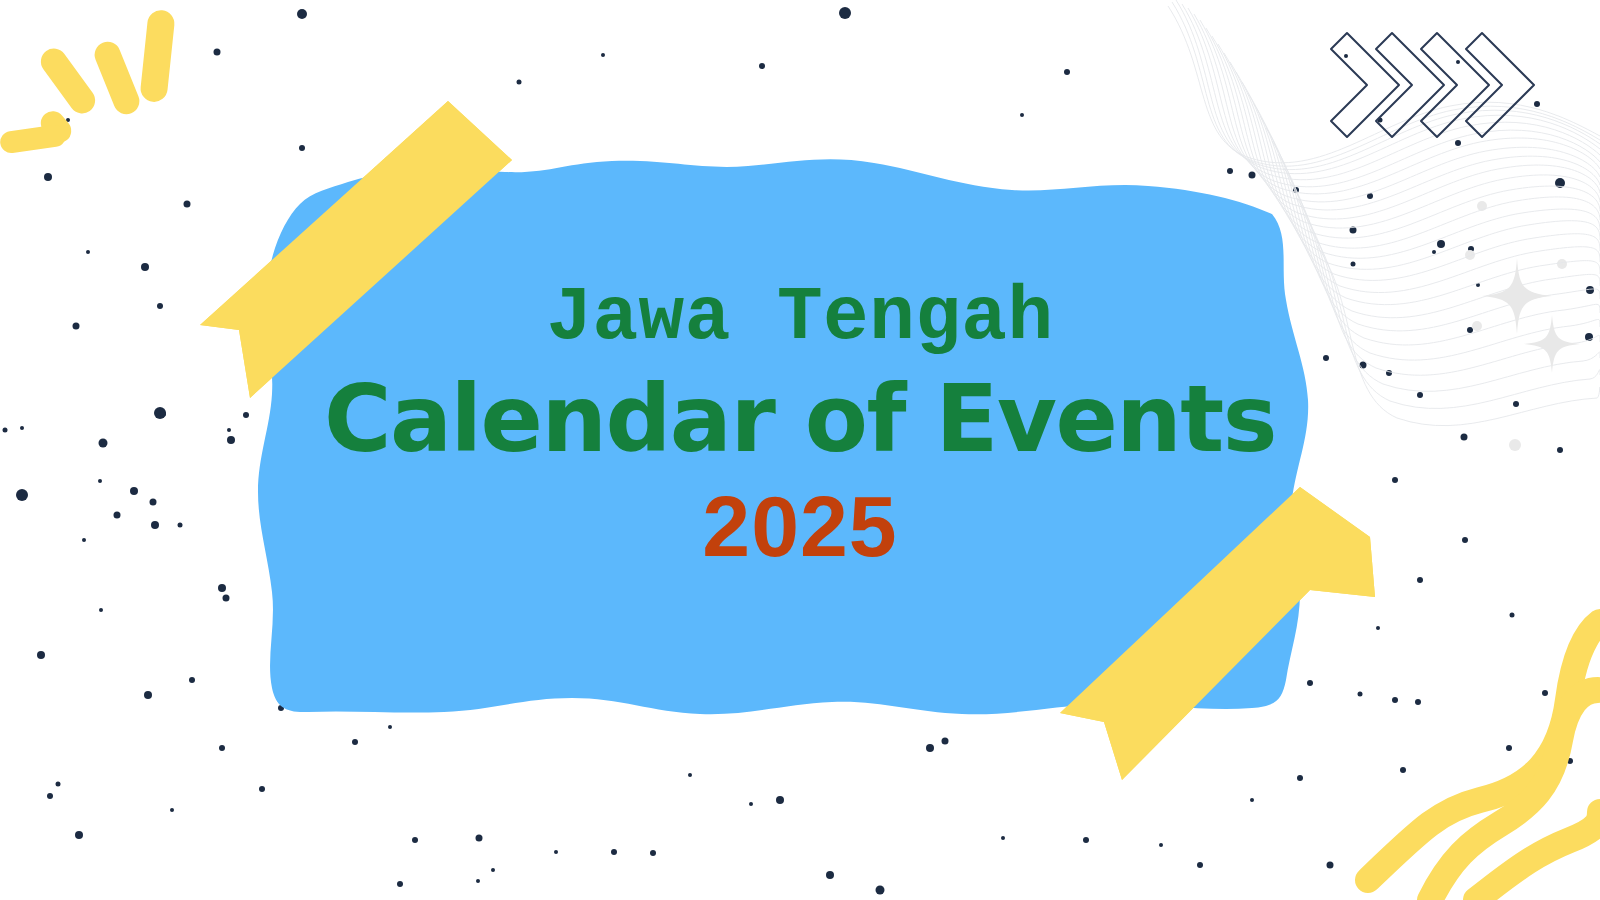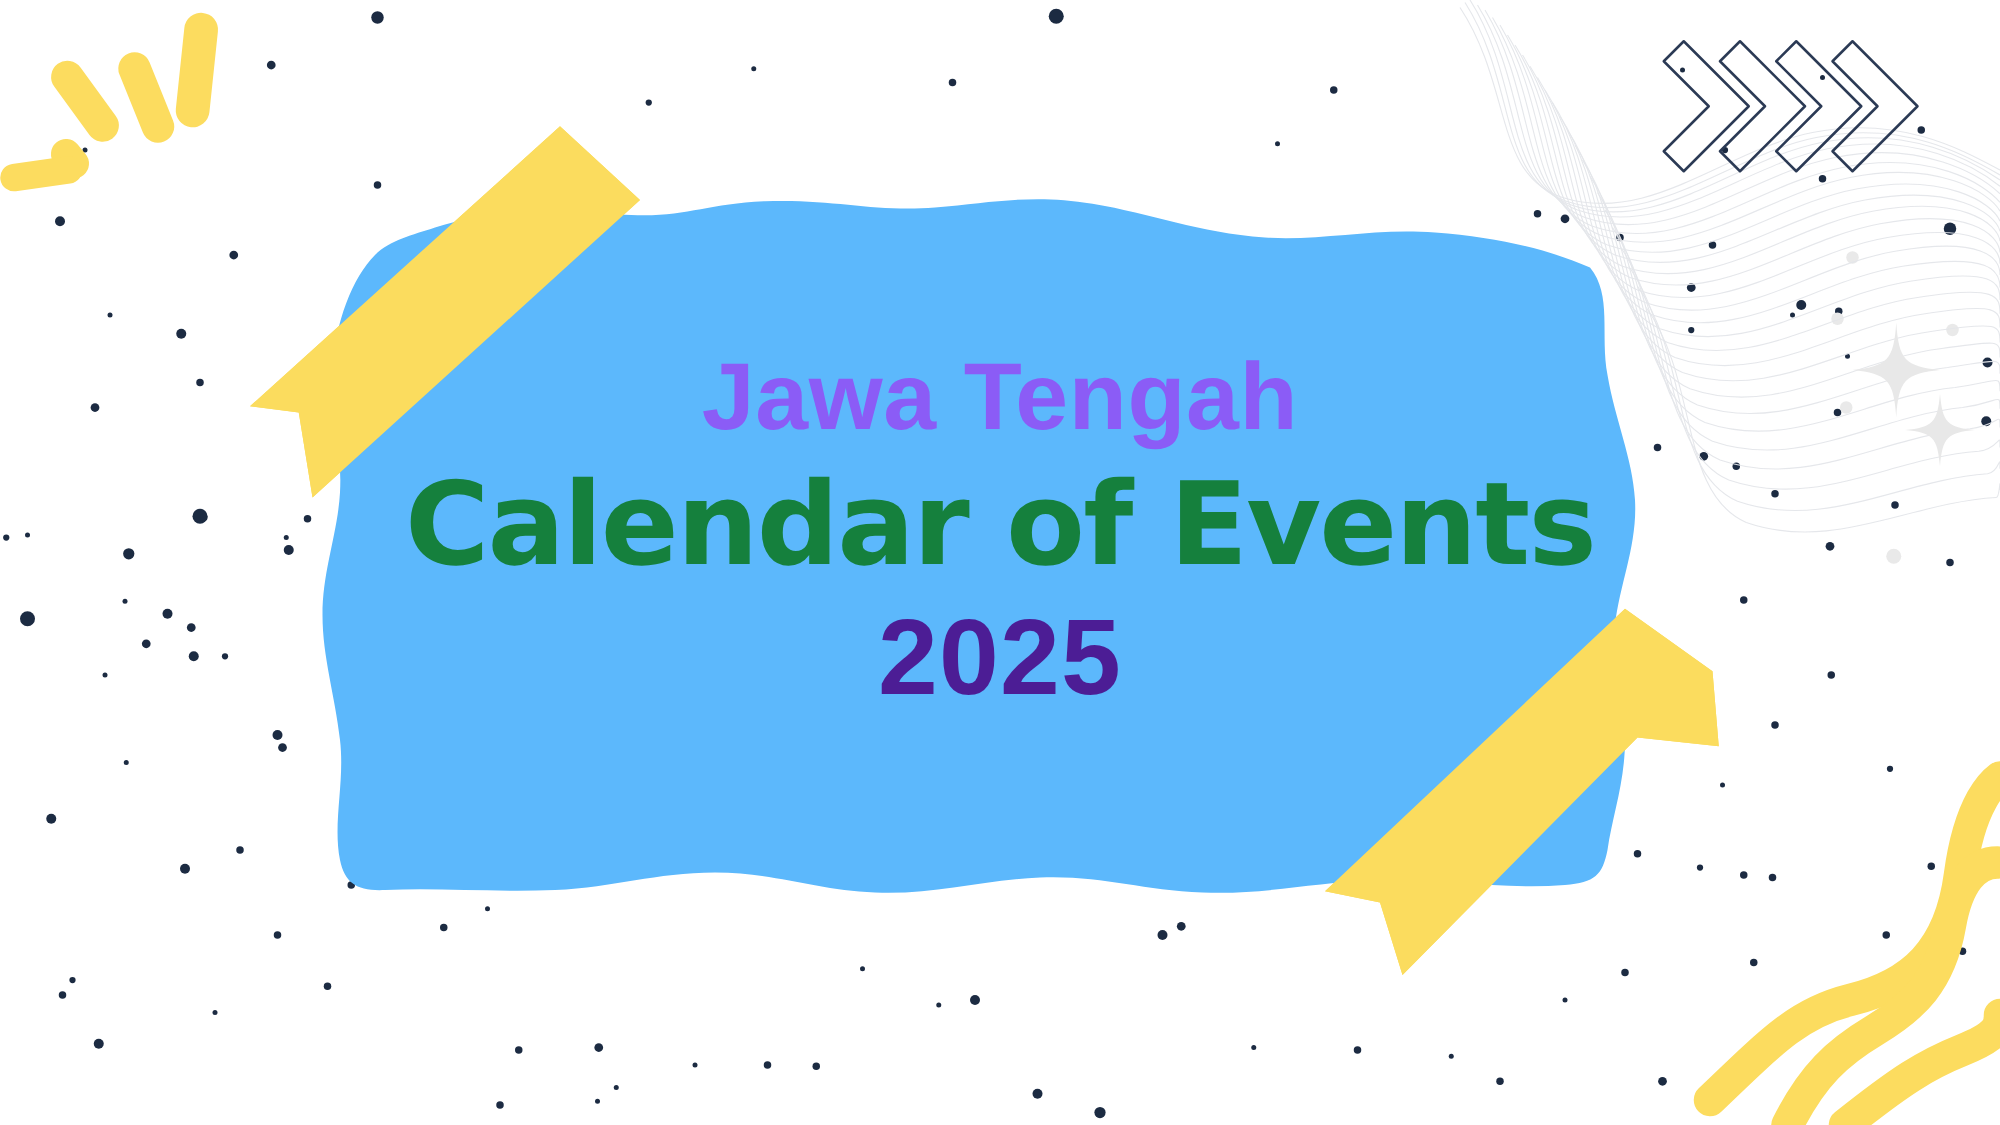--- a/index.html
+++ b/index.html
@@ -25,45 +25,45 @@
   }
   #title-stack {
     position: absolute;
     left: 0;
     top: 272px;
     width: 1600px;
     text-align: center;
     z-index: 40;
   }
   .line-sub {
-    font-family: Liberation Sans, sans-serif;
+    font-family: Liberation Mono, monospace;
     font-weight: bold;
     font-size: 76px;
     line-height: 92px;
-    color: #8b5cf6;
+    color: #15803d;
     letter-spacing: 0.5px;
     margin: 0;
     white-space: nowrap;
   }
   .line-main {
     font-family: "DejaVu Sans", sans-serif;
     font-weight: bold;
     font-size: 92px;
     line-height: 112px;
     color: #15803d;
     letter-spacing: -1.5px;
     margin: 0;
     white-space: nowrap;
   }
   .line-year {
     font-family: "Liberation Sans", sans-serif;
     font-weight: bold;
     font-size: 86px;
     line-height: 100px;
-    color: #4c1d95;
+    color: #c2410c;
     letter-spacing: 1px;
     margin: 0;
     white-space: nowrap;
   }
 </style>
 </head>
 <body>
 
 <div id="poster">
 

